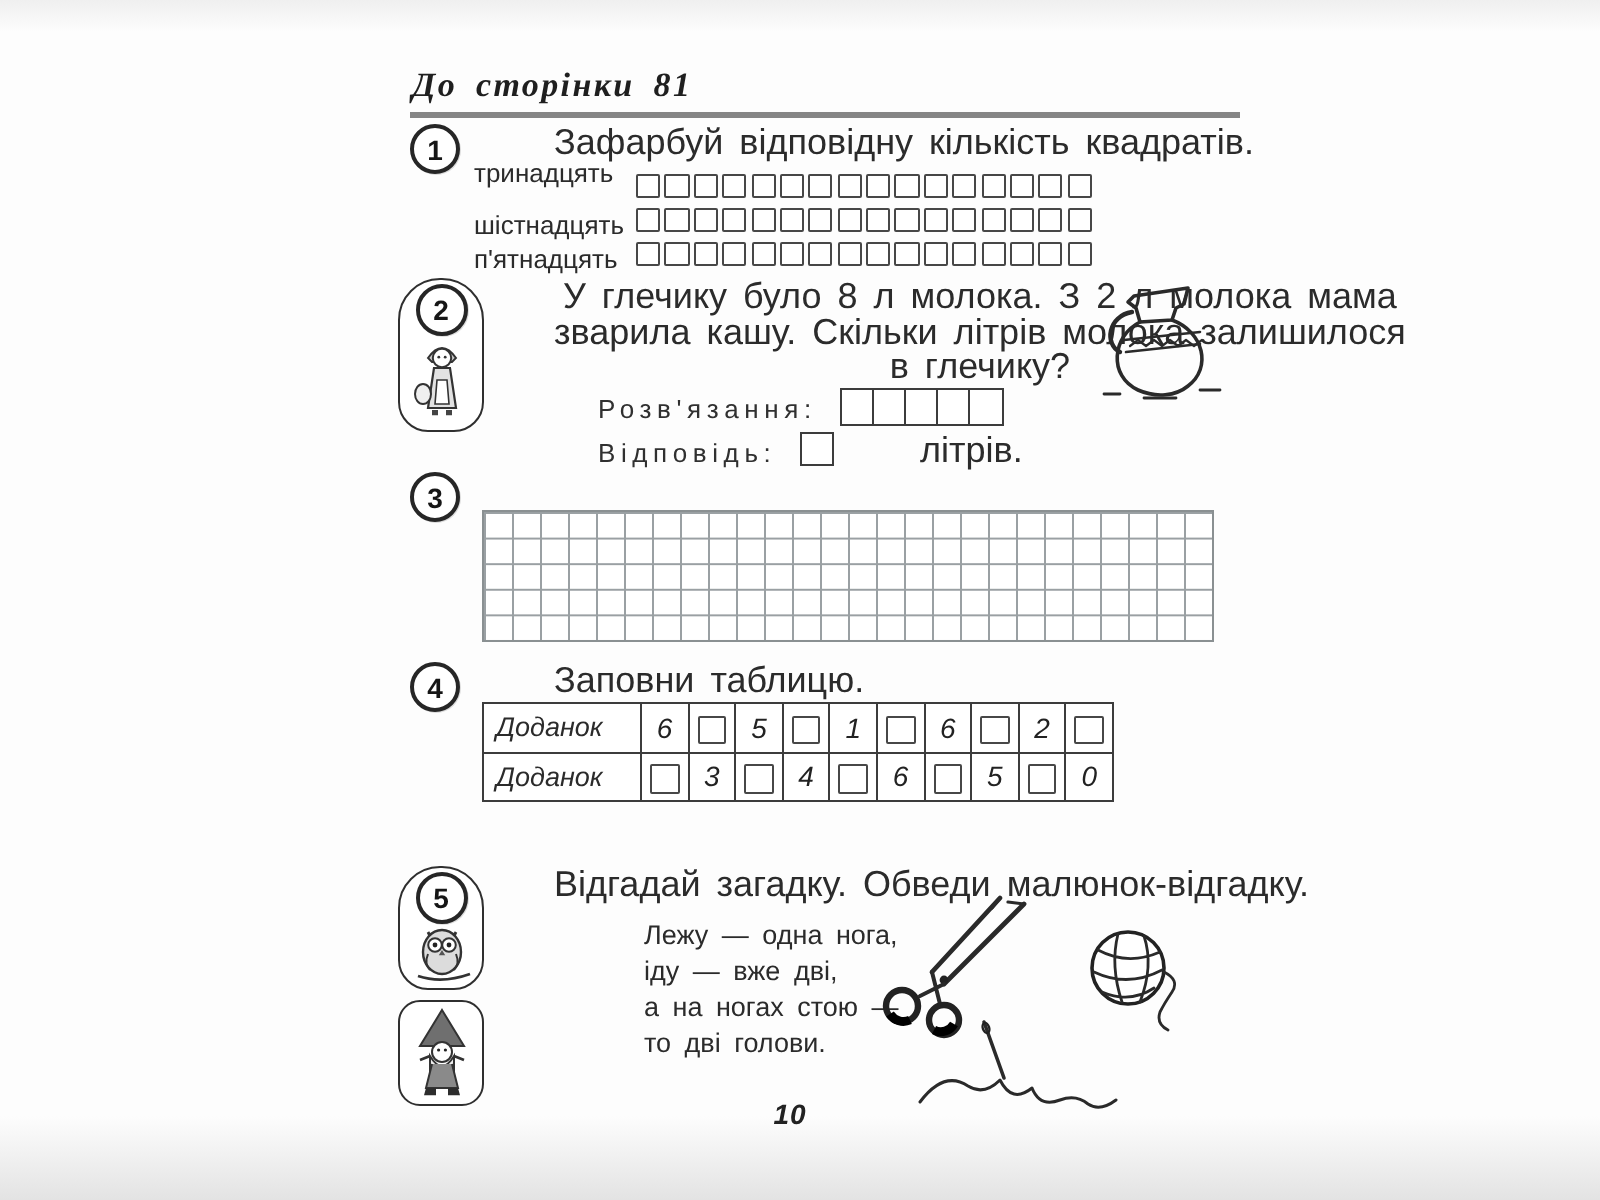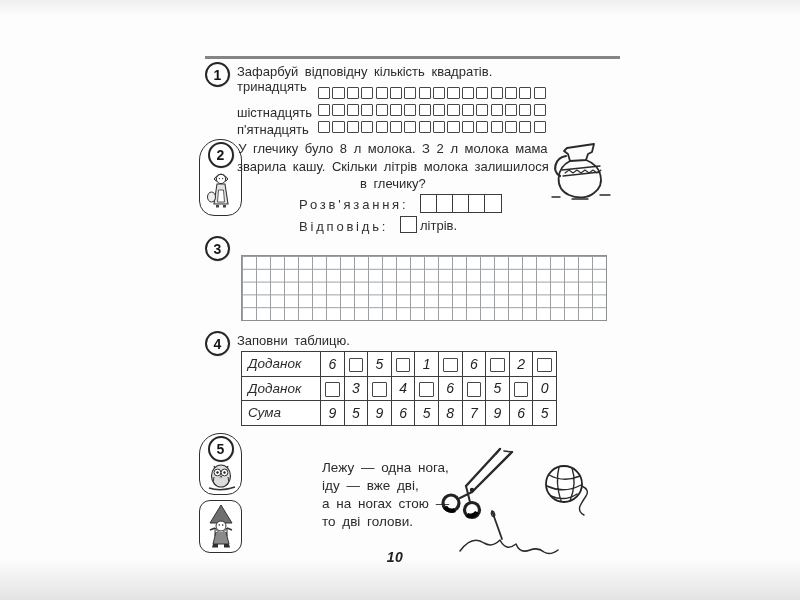--- a/index.html
+++ b/index.html
@@ -33,22 +33,23 @@
 
   
   .numcircle{
     width:25px;height:25px;border:2px solid #262626;border-radius:50%;
     background:#fff;display:flex;align-items:center;justify-content:center;
     font-weight:bold;font-size:14px;color:#161616;
     box-shadow:0.5px 0.5px 0 #55555533;
   }
 
   .task-text{
-    font-size:13px;color:var(--ink);word-spacing:3px;line-height:17.5px;
+    font-size:18px;color:var(--ink);word-spacing:3px;line-height:17.5px;
     white-space:nowrap;
+    margin-left:40px;
   }
 
   
   .sq-row{display:flex;gap:2.2px;}
   .sq{
     width:12.2px;height:12.2px;border:1.6px solid var(--box-border);
     background:#fff;border-radius:1px;flex:0 0 auto;
   }
   .t1-label{font-size:13px;color:var(--ink);line-height:15px;white-space:nowrap;}
 
@@ -105,20 +106,21 @@
 
   .page-num{font-size:14px;font-weight:bold;color:#222;letter-spacing:0.5px;}
 
   svg .ln{stroke:#2a2a2a;fill:none;stroke-linecap:round;stroke-linejoin:round;}
 </style>
 </head>
 <body>
 
 <div class="stage">
 
+  <div class="abs header-title" style="left:206px;top:33px;">До сторінки 81</div>
   <div class="abs header-rule" style="left:205px;top:56px;width:415px;"></div>
 
   <div class="abs numcircle" style="left:205px;top:62px;">
     <span>1</span>
   </div>
   <div class="abs task-text" style="left:237px;top:63px;">Зафарбуй відповідну кількість квадратів.</div>
 
   <div class="abs t1-label" style="left:237px;top:79px;">тринадцять</div>
   <div class="abs sq-row" style="left:318px;top:87px;">
       <span class="sq"></span>
@@ -248,33 +250,20 @@
           <td class="val"><span class="tbox"></span></td>
           <td class="val">3</td>
           <td class="val"><span class="tbox"></span></td>
           <td class="val">4</td>
           <td class="val"><span class="tbox"></span></td>
           <td class="val">6</td>
           <td class="val"><span class="tbox"></span></td>
           <td class="val">5</td>
           <td class="val"><span class="tbox"></span></td>
           <td class="val">0</td>
-        </tr>
-        <tr>
-          <td class="lbl">Сума</td>
-          <td class="val">9</td>
-          <td class="val">5</td>
-          <td class="val">9</td>
-          <td class="val">6</td>
-          <td class="val">5</td>
-          <td class="val">8</td>
-          <td class="val">7</td>
-          <td class="val">9</td>
-          <td class="val">6</td>
-          <td class="val">5</td>
         </tr>
       </tbody>
   </table>
 
   <div class="abs badge" style="left:199px;top:433px;width:43px;height:62px;">
     <div class="numcircle" style="width:26px;height:26px;">
       <span>5</span>
     </div>
     <svg width="32" height="30" viewBox="0 0 32 30">
       <path d="M9 4 L11 8 M23 4 L21 8" stroke="#333" stroke-width="1.4" fill="none"></path>
@@ -295,20 +284,21 @@
       <circle cx="17" cy="22" r="5" fill="#fff" stroke="#333" stroke-width="1"></circle>
       <circle cx="15.3" cy="21" r="0.8" fill="#222"></circle>
         <circle cx="18.7" cy="21" r="0.8" fill="#222"></circle>
       <path d="M11 24 Q17 34 23 24 L23 32 Q17 37 11 32 Z" fill="#eee" stroke="#333" stroke-width="1"></path>
       <path d="M12 28 L9 40 H25 L22 28" fill="#8a8a8a" stroke="#333" stroke-width="1"></path>
       <path d="M6 26 l5 -2 M28 26 l-5 -2" stroke="#333" stroke-width="1.4" fill="none"></path>
       <path d="M9 40 h5 v3.6 h-6 Z M20 40 h5 l1 3.6 h-6 Z" fill="#2d2d2d"></path>
     </svg>
   </div>
 
+  <div class="abs task-text" style="left:237px;top:434px;">Відгадай загадку. Обведи малюнок-відгадку.</div>
 
   <div class="abs riddle" style="left:322px;top:459px;">Лежу — одна нога,<br>іду — вже дві,<br>а на ногах стою —<br>то дві голови.</div>
 
   <svg class="abs" style="left:434px;top:446px;" width="88" height="74" viewBox="0 0 88 74">
     <path class="ln" stroke-width="2.4" d="M78 6 L38 46"></path>
     <path class="ln" stroke-width="2.4" d="M66 3 L32 40"></path>
     <path class="ln" stroke-width="1.6" d="M78 6 L70 5 M66 3 L62 8"></path>
     <circle cx="38" cy="44" r="2.2" fill="#222"></circle>
     <path class="ln" stroke-width="2" d="M38 46 L26 52 M32 40 L36 56"></path>
     <circle cx="17" cy="57" r="8" fill="none" stroke="#222" stroke-width="3.2"></circle>

